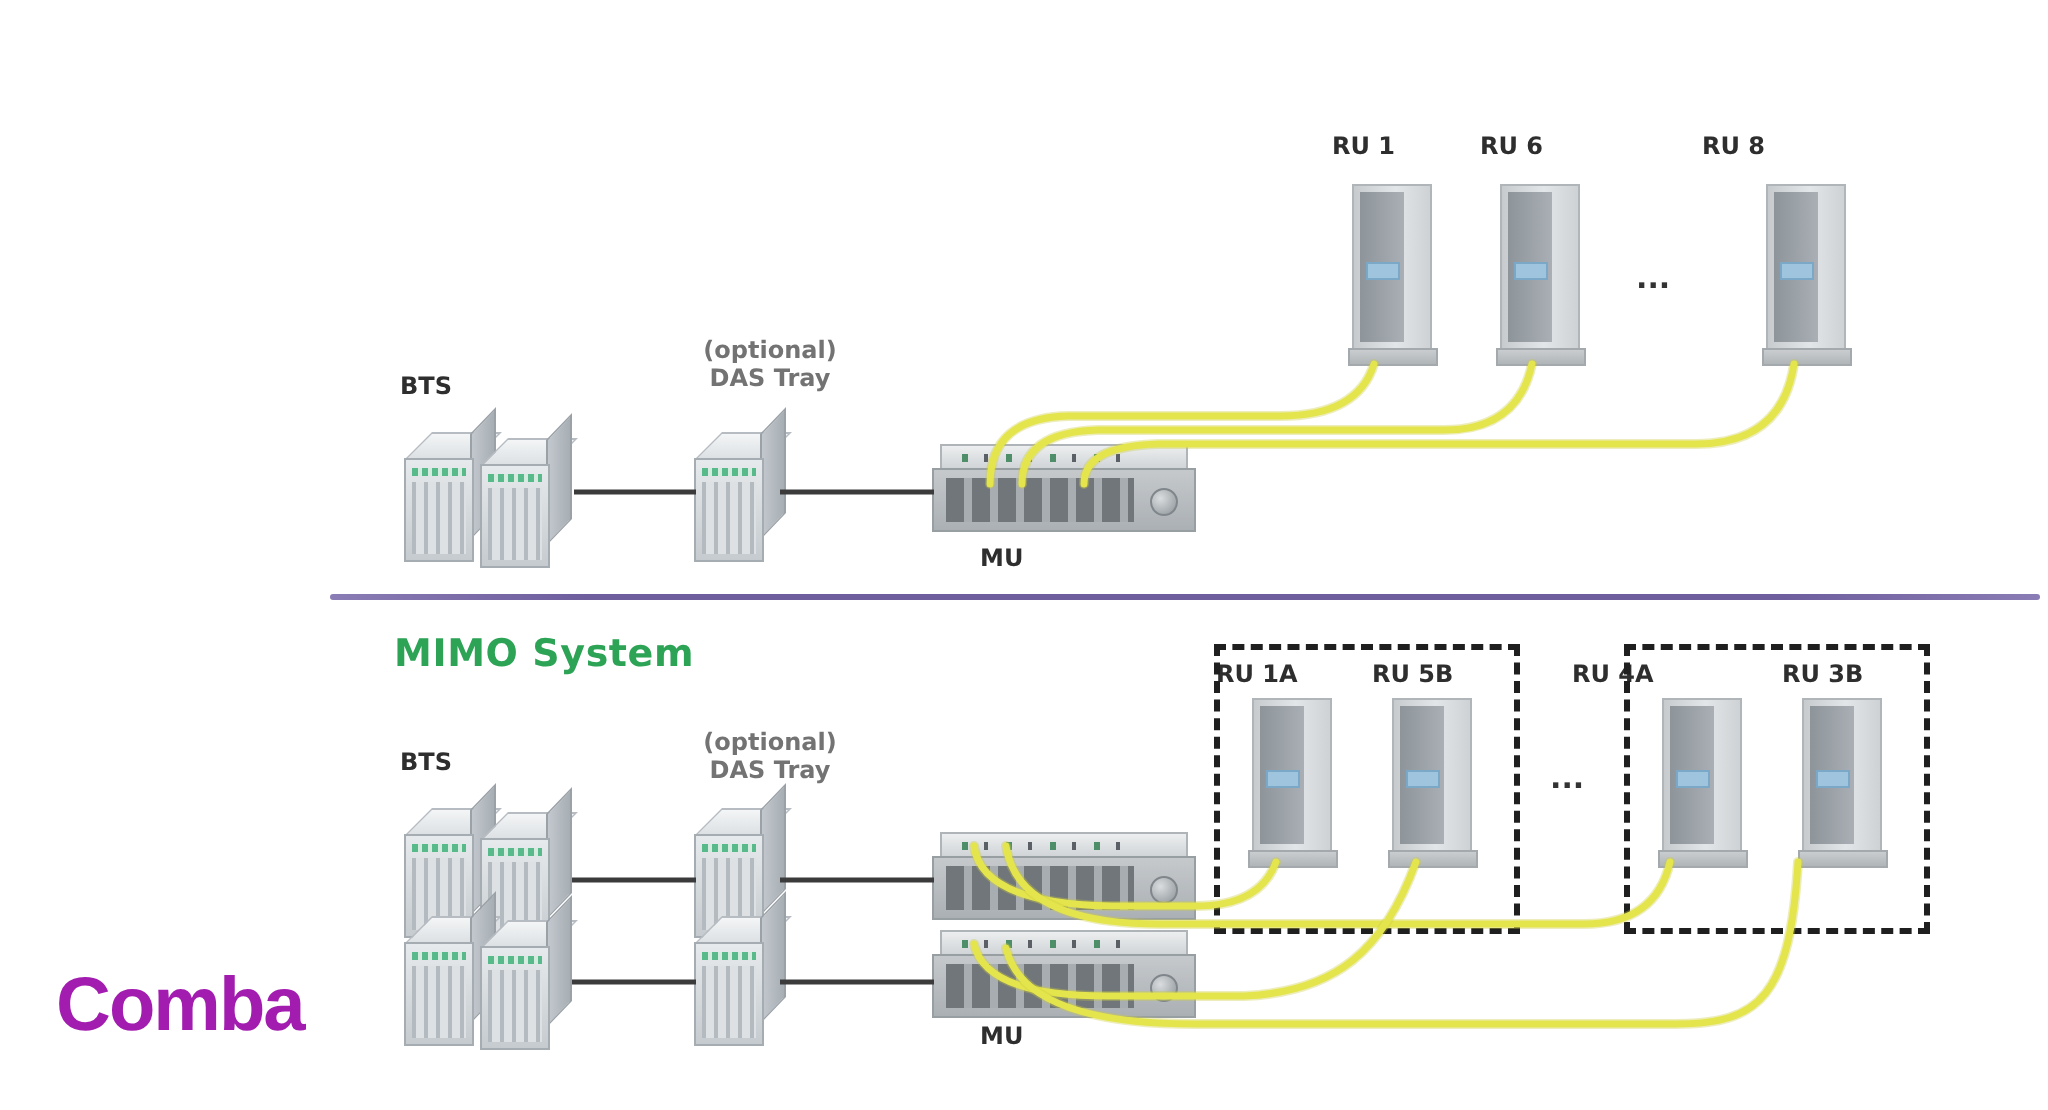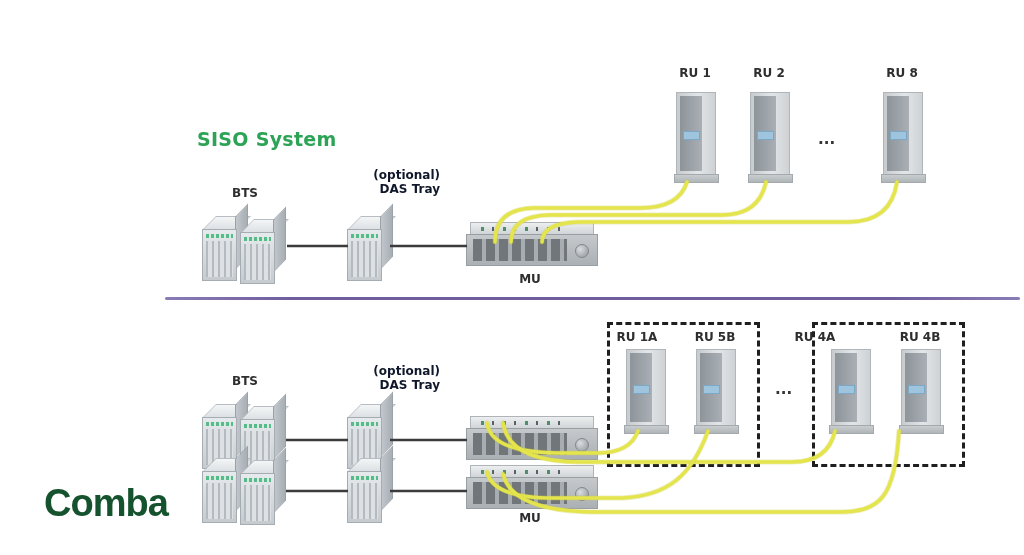--- a/index.html
+++ b/index.html
@@ -3,24 +3,24 @@
 <meta charset="utf-8">
 <style>
   html,body{margin:0;padding:0;background:#fff;}
   #canvas{position:relative;width:1024px;height:555px;background:#ffffff;overflow:hidden;
           font-family:"DejaVu Sans","Liberation Sans",sans-serif;}
   .abs{position:absolute;}
 
   
   .page-title{left:32px;top:28px;font:bold 21px "Liberation Sans",sans-serif;color:#35a3db;letter-spacing:.2px;}
   .sys-heading{font:bold 19px "DejaVu Sans",sans-serif;color:#2da356;letter-spacing:.3px;}
-  .dev-label{font:bold 12px "DejaVu Sans",sans-serif;color:#2e2e2e;text-align:center;}
-  .small-label{font:bold 12px "DejaVu Sans",sans-serif;color:#0f172a;text-align:right;line-height:14px;}
+  .dev-label{font:bold 12px "DejaVu Sans",sans-serif;color:#2e2e2e;text-align:left;}
+  .small-label{font:bold 12px "DejaVu Sans",sans-serif;color:#737373;text-align:center;line-height:14px;}
   .dots{font:bold 15px "DejaVu Sans",sans-serif;color:#333;}
-  .logo{left:28px;top:482px;font:bold 38px "Liberation Sans",sans-serif;color:#14532d;letter-spacing:-1px;margin-left:16px;}
+  .logo{left:28px;top:482px;font:bold 38px "Liberation Sans",sans-serif;color:#a21caf;letter-spacing:-1px;}
 
   
   .divider{left:165px;top:297px;width:855px;height:3px;
            background:linear-gradient(90deg,#8a7cb4,#6e5e9e 15%,#6e5e9e 85%,#8a7cb4);border-radius:2px;}
 
   
   .tower{width:48px;height:64px;z-index:2;}
   .tw-top{position:absolute;left:2px;top:0;width:33px;height:12px;
           background:linear-gradient(180deg,#f3f5f6,#dde1e4);border:1px solid #b6bcc1;
           transform:skewX(-45deg);transform-origin:0 100%;}
@@ -67,21 +67,20 @@
   .cable-shadow{fill:none;stroke:#cbcc3e;stroke-width:5;stroke-linecap:round;opacity:.35;}
   .wire{stroke:#3b3b3b;stroke-width:2.5;}
 </style>
 </head>
 <body>
 
 <div id="canvas">
 
   <div class="abs logo">Comba</div>
 
-  <div class="abs sys-heading" style="left:197px;top:128px">SISO System</div>
 
   <div class="abs dev-label" style="left:200px;top:186px;width:90px">BTS</div>
   <div class="abs small-label" style="left:330px;top:168px;width:110px">
     <span>(optional)</span><br>
     <span>DAS Tray</span>
   </div>
 
   <div class="abs tower" style="left:200px;top:216px">
     <div class="tw-top"></div>
     <div class="tw-side"></div>
@@ -111,42 +110,43 @@
   <div class="abs mu" style="left:466px;top:222px">
     <div class="mu-top"></div>
     <div class="mu-body">
         <div class="mu-ports"></div>
         <div class="mu-knob"></div>
       </div>
   </div>
   <div class="abs dev-label" style="left:490px;top:272px;width:80px">MU</div>
 
   <div class="abs dev-label" style="left:666px;top:66px;width:58px">RU 1</div>
-  <div class="abs dev-label" style="left:740px;top:66px;width:58px">RU 2</div>
-  <div class="abs dev-label" style="left:873px;top:66px;width:58px">RU 8</div>
+  <div class="abs dev-label" style="left:740px;top:66px;width:58px">RU 6</div>
+  <div class="abs dev-label" style="left:851px;top:66px;width:58px">RU 8</div>
 
   <div class="abs ru" style="left:676px;top:92px">
     <div class="ru-panel"></div>
       <div class="ru-screen"></div>
       <div class="ru-base"></div>
   </div>
   <div class="abs ru" style="left:750px;top:92px">
     <div class="ru-panel"></div>
       <div class="ru-screen"></div>
       <div class="ru-base"></div>
   </div>
   <div class="abs dots" style="left:818px;top:130px">...</div>
   <div class="abs ru" style="left:883px;top:92px">
     <div class="ru-panel"></div>
       <div class="ru-screen"></div>
       <div class="ru-base"></div>
   </div>
 
   <div class="abs divider"></div>
 
+  <div class="abs sys-heading" style="left:197px;top:316px">MIMO System</div>
 
   <div class="abs dev-label" style="left:200px;top:374px;width:90px">BTS</div>
   <div class="abs small-label" style="left:330px;top:364px;width:110px">
     <span>(optional)</span><br>
     <span>DAS Tray</span>
   </div>
 
   <div class="abs tower" style="left:200px;top:404px">
     <div class="tw-top"></div>
       <div class="tw-side"></div>
@@ -224,21 +224,21 @@
   <div class="abs ru short" style="left:696px;top:349px">
     <div class="ru-panel"></div>
       <div class="ru-screen"></div>
       <div class="ru-base"></div>
   </div>
 
   <div class="abs dots" style="left:775px;top:380px">...</div>
 
   <div class="abs dashed-box" style="left:812px;top:322px;width:147px;height:139px"></div>
   <div class="abs dev-label" style="left:786px;top:330px;width:58px">RU 4A</div>
-  <div class="abs dev-label" style="left:891px;top:330px;width:58px">RU 4B</div>
+  <div class="abs dev-label" style="left:891px;top:330px;width:58px">RU 3B</div>
   <div class="abs ru short" style="left:831px;top:349px">
     <div class="ru-panel"></div>
       <div class="ru-screen"></div>
       <div class="ru-base"></div>
   </div>
   <div class="abs ru short" style="left:901px;top:349px">
     <div class="ru-panel"></div>
       <div class="ru-screen"></div>
       <div class="ru-base"></div>
   </div>

